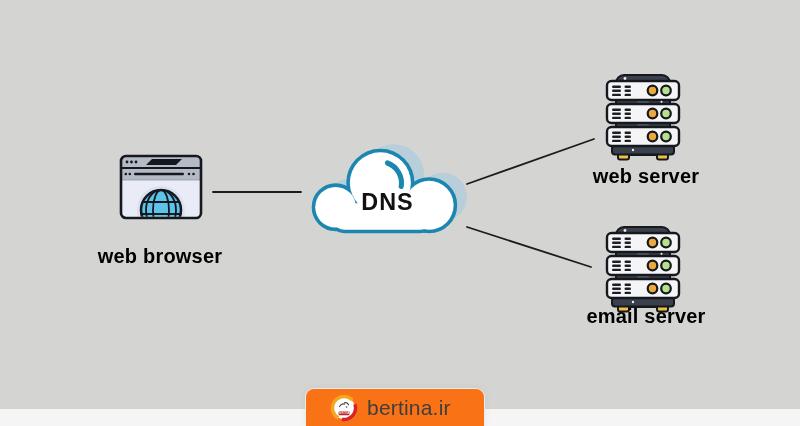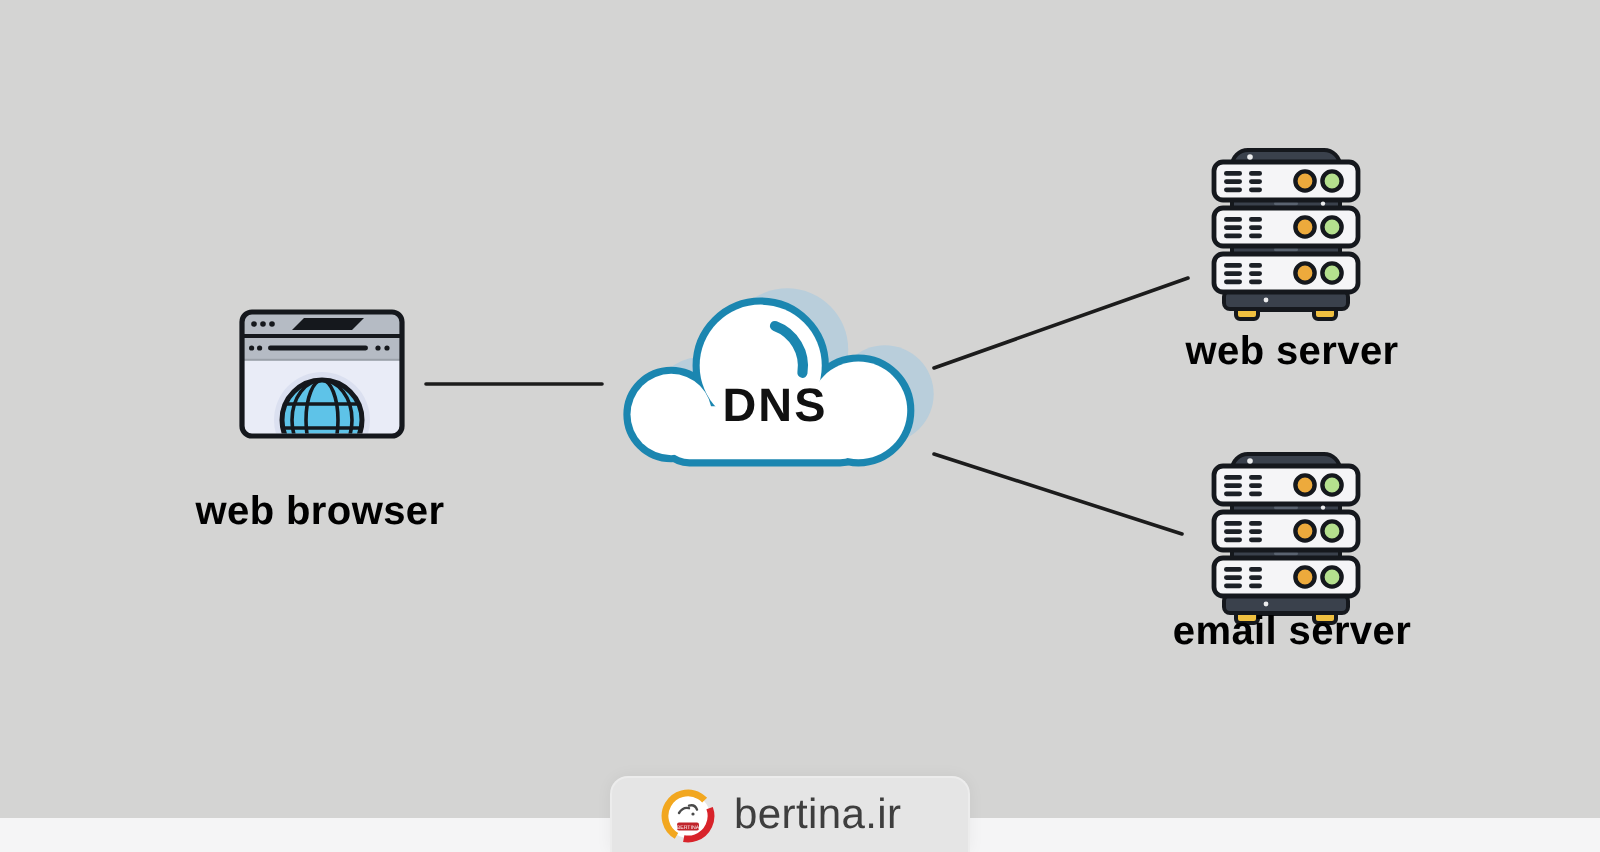--- a/index.html
+++ b/index.html
@@ -13,21 +13,21 @@
     position:absolute;
     font-weight:700;font-size:20px;line-height:22px;
     color:#000000;text-align:center;letter-spacing:.2px;
   }
   .lines-overlay{position:absolute;left:0;top:0;width:800px;height:426px;pointer-events:none;}
   .footer-strip{
     position:absolute;left:0;bottom:0;width:800px;height:17px;background:#f5f5f6;
   }
   .brand-pill{
     position:absolute;left:305px;top:388px;width:180px;height:38px;
-    background:#e5e5e5;border:1px solid #ececec;border-bottom:none;
+    background:#f97316;border:1px solid #ececec;border-bottom:none;
     border-radius:9px 9px 0 0;box-sizing:border-box;
     display:flex;align-items:center;gap:9px;padding-left:24px;
     box-shadow:0 0 8px rgba(0,0,0,.05);
   }
   .brand-site{
     font-size:21px;font-weight:500;color:#3e3e3e;letter-spacing:.2px;
   }
   svg text{font-family:"Liberation Sans", sans-serif;}
   .dns-text{font-size:23px;font-weight:700;fill:#111;letter-spacing:1px;}
 </style>

